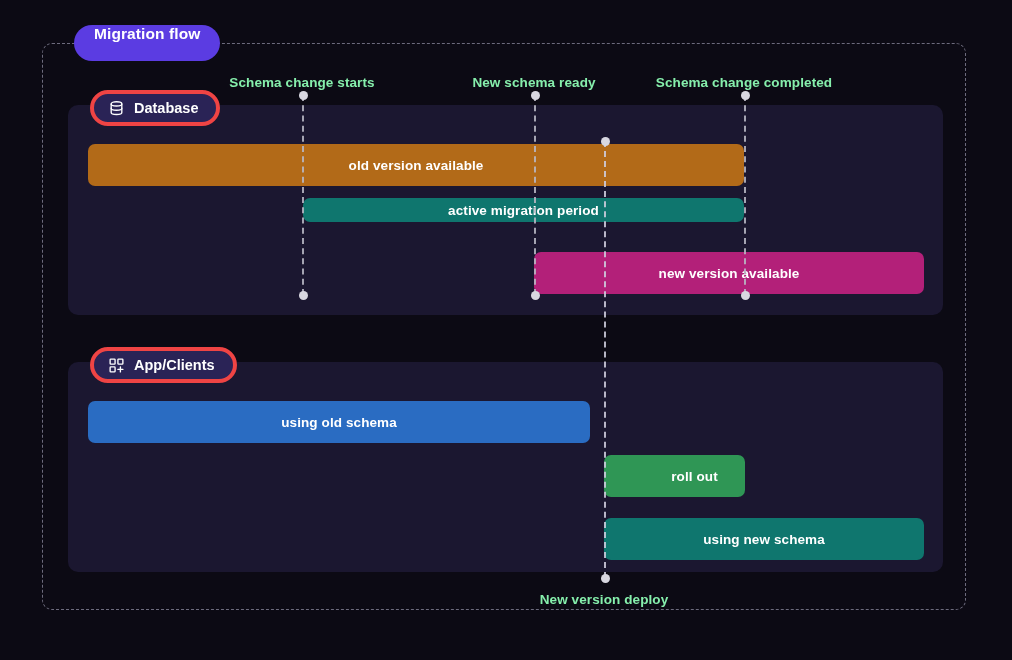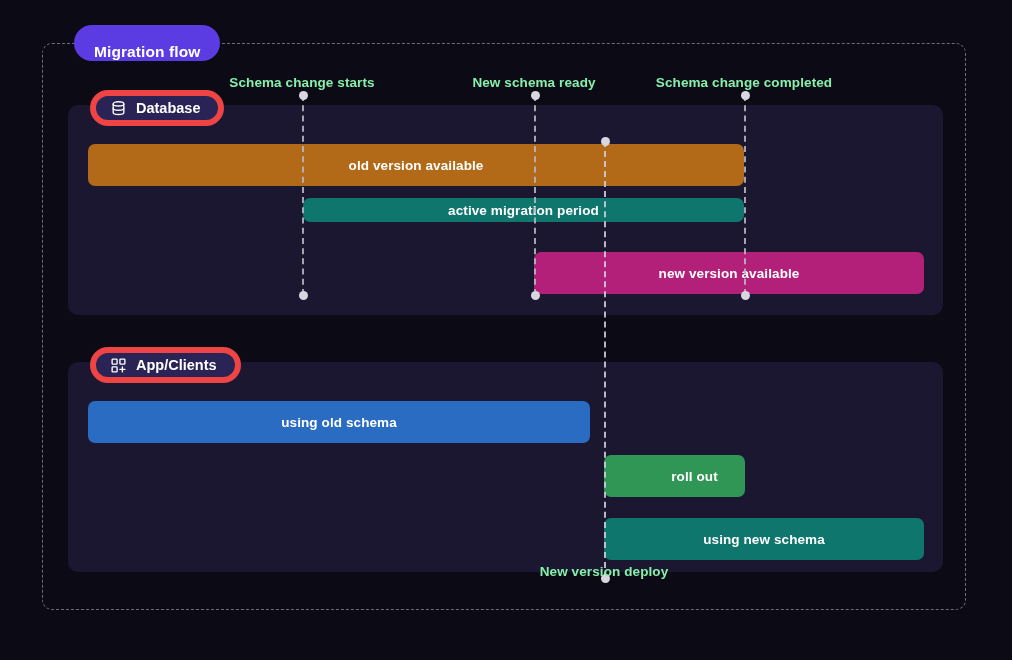--- a/index.html
+++ b/index.html
@@ -21,21 +21,21 @@
     border-radius:10px;
     box-sizing:border-box;
   }
 
   
   #flow-title{
     position:absolute;
     left:74px; top:25px;
     height:36px;
     padding:0 20px;
-    display:flex;align-items:flex-end;justify-content:center;
+    display:flex;align-items:flex-start;justify-content:center;
     background:#5b3ce2;
     border-radius:18px;
     font-size:15.5px;
     font-weight:700;
     letter-spacing:.1px;
     color:#ffffff;
     z-index:6;
   }
 
   
@@ -48,21 +48,21 @@
   #lane-database{ left:68px; top:105px; width:875px; height:210px; }
   #lane-appclients{ left:68px; top:362px; width:875px; height:210px; }
 
   
   .lane-badge{
     position:absolute;
     height:36px;
     padding:0 18px 0 14px;
     display:flex;align-items:center;gap:9px;
     background:#2a2356;
-    border:6px solid #ef4444;
+    border:4px solid #ef4444;
     border-radius:18px;
     font-size:14.5px;
     font-weight:700;
     color:#ffffff;
     box-sizing:border-box;
     z-index:7;
   }
   #badge-database{ left:90px; top:90px; }
   #badge-appclients{ left:90px; top:347px; }
   .lane-badge svg{ display:block; }
@@ -168,21 +168,21 @@
     <div class="milestone" id="milestone-schema-change-completed" style="left: 744px; top: 0px;">
       <div class="mline" style="top: 95px; height: 200px;"></div>
       <div class="mdot" style="top: 90.5px;"></div>
       <div class="mdot" style="top: 290.5px;"></div>
       <div class="mlabel" style="top: 75px;">Schema change completed</div>
     </div>
     <div class="milestone" id="milestone-deploy" style="left: 604px; top: 0px; z-index: 8;">
       <div class="mline" style="top: 141px; height: 437px;"></div>
       <div class="mdot" style="top: 136.5px;"></div>
       <div class="mdot" style="top: 573.5px;"></div>
-      <div class="mlabel" style="top: 564px;">New version deploy</div>
+      <div class="mlabel" style="top: 592px;">New version deploy</div>
     </div>
   </div>
 
 <div id="bar-layer">
     <div class="bar" style="left: 88px; top: 144px; width: 656px; height: 42px; background: rgb(178, 106, 24);">
       <span>old version available</span>
     </div>
     <div class="bar" style="left: 303px; top: 198px; width: 441px; height: 24px; background: #0f766e;">
       <span>active migration period</span>
     </div>

